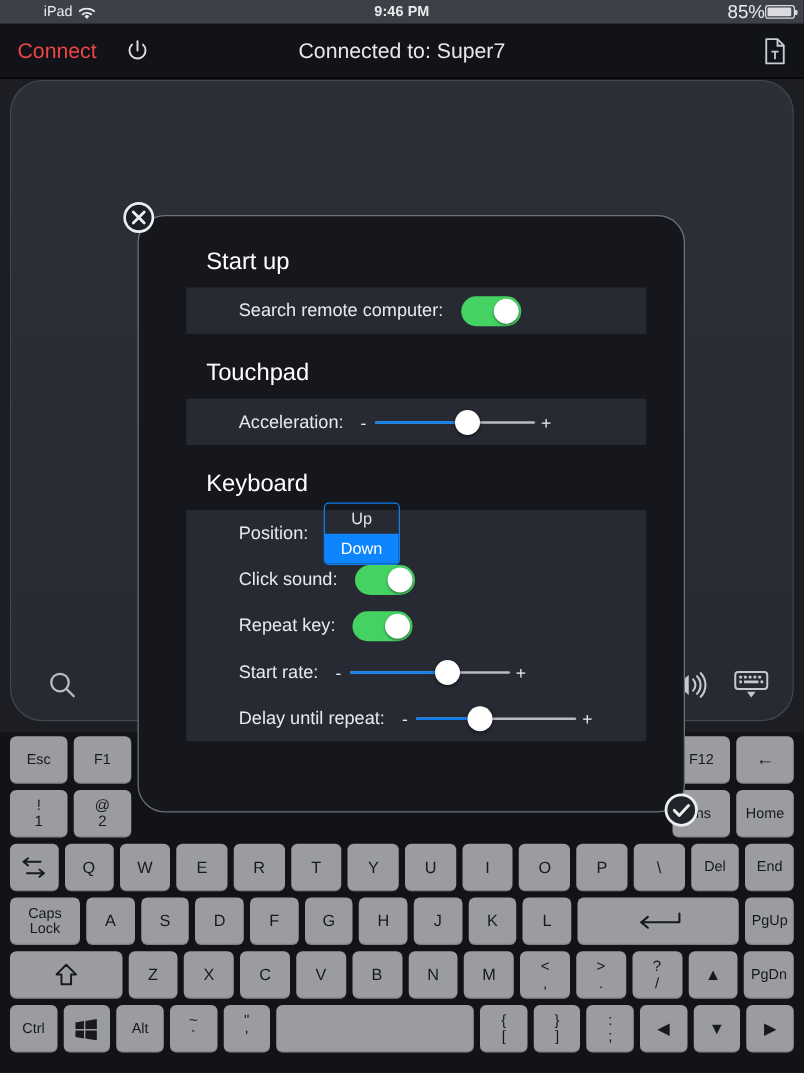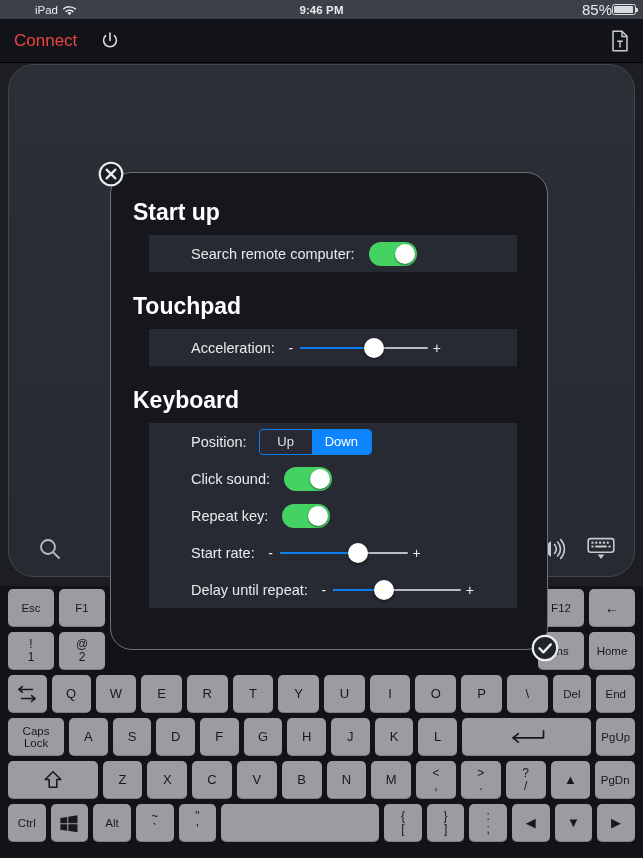--- a/index.html
+++ b/index.html
@@ -71,22 +71,22 @@
     position: absolute; left: -13px; top: -12px;
     width: 26px; height: 26px; z-index: 25;
   }
   #confirm-btn {
     position: absolute; right: -12px; bottom: -13px;
     width: 28px; height: 28px; z-index: 25;
   }
   #dialog-scroll { position: absolute; left: 0; right: 0; top: 0; bottom: 0; overflow: hidden; padding: 26px 0 0 0; }
 
   .sec-title {
-    color: #ffffff; font-size: 23px; font-weight: bold;
-    padding-left: 22px; margin-bottom: 9px;
+    color: #ffffff; font-size: 19px; font-weight: normal;
+    padding-left: 54px; margin-bottom: 9px;
   }
   .sec-title.spaced { margin-top: 21px; }
   .sec-box { background: #282a33; margin: 0 30px 0 38px; }
   .row { display: flex; align-items: center; height: 37px; padding-left: 42px; }
   .row-label { color: #e9eaec; font-size: 14.5px; white-space: nowrap; }
 
   
   .toggle { width: 48px; height: 24px; border-radius: 12px; position: relative;
             margin-left: 14px; flex: 0 0 auto; }
   .toggle.on { background: #44d362; }
@@ -99,21 +99,21 @@
   
   .slider-wrap { display: flex; align-items: center; margin-left: 10px; flex: 0 0 auto; }
   .sl-sign { color: #e9eaec; font-size: 14px; width: 12px; text-align: center; }
   .slider { width: 128px; height: 20px; position: relative; margin: 0 3px; }
   .slider .track { position: absolute; left: 0; right: 0; top: 9px; height: 2.2px; background: #b9bbc0; border-radius: 2px; }
   .slider .fill { position: absolute; left: 0; top: 9px; height: 2.2px; background: #0a7ff2; border-radius: 2px; }
   .slider .thumb { position: absolute; top: 0px; width: 20px; height: 20px; border-radius: 50%;
                    background: #fff; box-shadow: 0 1px 3px rgba(0,0,0,.6); transform: translateX(-10px); }
 
   
-  .segmented { display: flex; margin-left: 12px; border: 1.4px solid #0a7ff2; border-radius: 4px; overflow: hidden; }
+  .segmented { display: flex; margin-left: 12px; border: 1.4px solid #0a7ff2; border-radius: 4px; overflow: hidden; flex-direction: column; }
   .segmented div { font-size: 13px; padding: 4px 13px 5px; color: #dfe2e6; min-width: 52px; text-align: center; }
   .segmented div.sel { background: #0c85ff; color: #ffffff; }
 
   
   #keyboard { position: absolute; left: 0; right: 0; top: 586px; bottom: 0; background: #111318; }
   .krow { display: flex; gap: 5px; padding: 0 8px; margin-bottom: 5px; }
   .key {
     background: #9a9ca1; color: #17191d; border-radius: 5px;
     display: flex; flex-direction: column; align-items: center; justify-content: center;
     font-size: 13px; height: 38px; flex: 1 1 0; min-width: 0;
@@ -153,20 +153,21 @@
 </div>
 
 <div id="nav-bar">
   <div id="connect-btn">Connect</div>
   <div id="power-btn">
     <svg width="22" height="22" viewBox="0 0 24 24" fill="none" stroke="#dcdee2" stroke-width="1.7" stroke-linecap="round">
       <path d="M12 3.2v8.2"></path>
         <path d="M7.2 6.2a7 7 0 1 0 9.6 0"></path>
     </svg>
   </div>
+  <div id="nav-title">Connected to: Super7</div>
   <div id="doc-btn">
     <svg width="18" height="22" viewBox="0 0 18 22" fill="none" stroke="#c9ccd2" stroke-width="1.5">
       <path d="M2 1.3h9l5 5v14.4H2z" stroke-linejoin="round"></path>
       <path d="M11 1.4v5.2h5"></path>
       <path d="M6.2 11.2h5.6M9 11.2v6.2" stroke-width="1.4"></path>
     </svg>
   </div>
 </div>
 
 <div id="touchpad">

